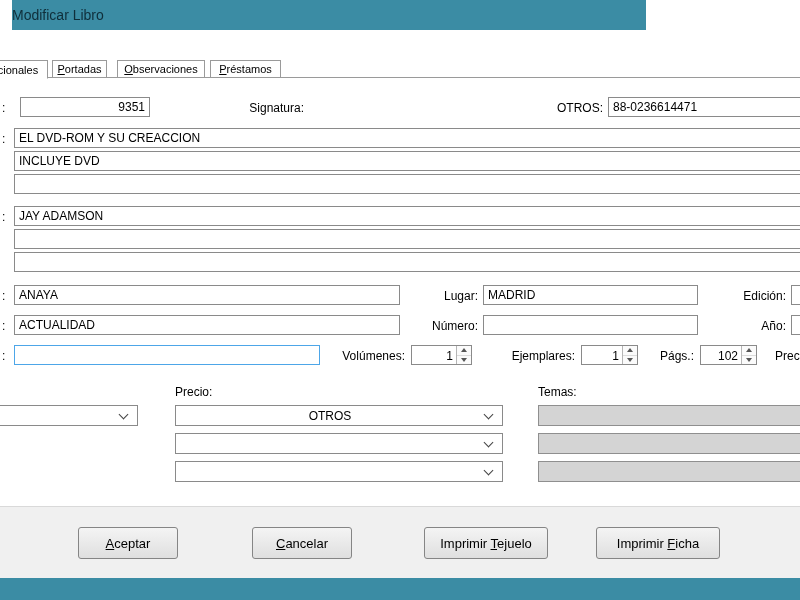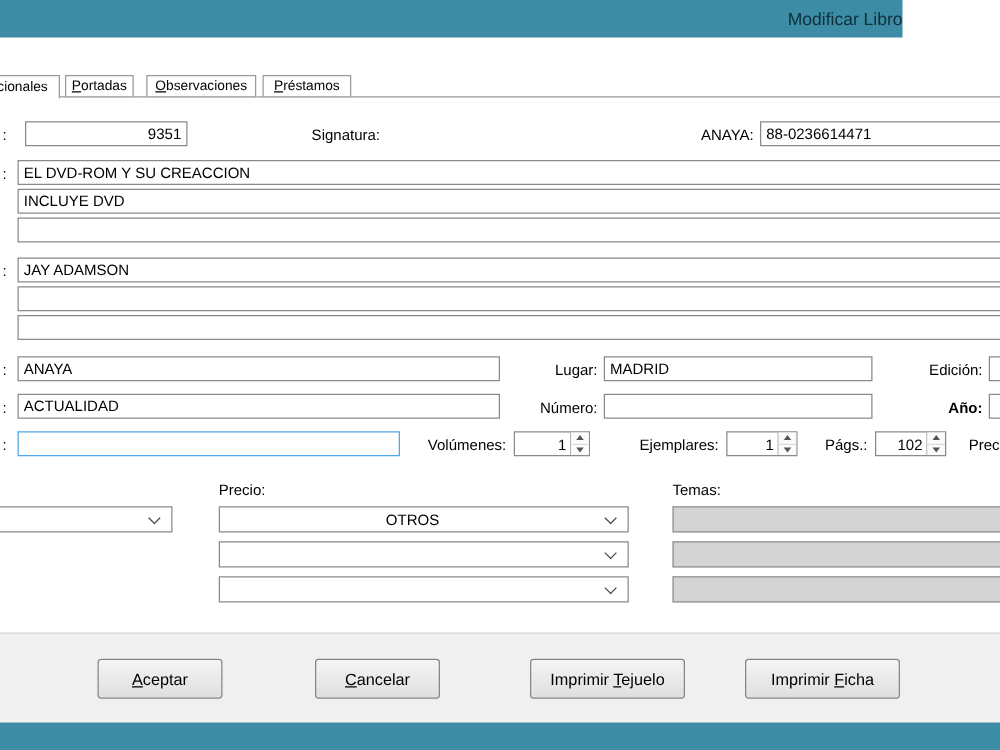--- a/index.html
+++ b/index.html
@@ -1,21 +1,21 @@
 <!DOCTYPE html>
 <html style="--titlebar: #3b8ca4; --focus_border: #4da6e8; --disabled_fill: #d4d4d4;"><head>
 <meta charset="utf-8">
 <style>
   * { margin:0; padding:0; box-sizing:border-box; }
   html,body { width:800px; height:600px; overflow:hidden; background:#fff; }
   .win { position:relative; width:800px; height:600px; background:#ffffff;
          font-family:"Liberation Sans", sans-serif; font-size:12px; color:#000; overflow:hidden; }
 
-  .titlebar { position:absolute; top:0; left:0; width:722px; height:30px;
-              background:var(--titlebar,#3b8ca4); display:flex; align-items:center; justify-content:flex-end;
+  .titlebar { position:absolute; top:0; left:12px; width:634px; height:30px;
+              background:var(--titlebar,#3b8ca4); display:flex; align-items:center; justify-content:flex-start;
               font-size:14px; color:#0f2e3a; }
   .bottombar { position:absolute; top:578px; left:0; width:800px; height:22px; background:var(--titlebar,#3b8ca4); }
   .bottom-panel { position:absolute; top:506px; left:0; width:800px; height:72px;
                   background:#f0f0f0; border-top:1px solid #d9d9d9; }
 
   .tabline { position:absolute; top:77px; left:0; width:800px; border-top:1px solid #9a9a9a; z-index:1; }
   .tab { position:absolute; top:60px; height:18px; background:#fff; border:1px solid #9a9a9a;
          font-size:11px; display:flex; align-items:center; justify-content:center; z-index:2; cursor:default; }
   .tab.active { height:19px; border-bottom:1px solid #fff; z-index:3; }
   .tab u, .btn u { text-decoration:underline; }
@@ -67,21 +67,21 @@
   <div class="tab" style="left:117px;width:88px;">
     <span><u>O</u>bservaciones</span>
   </div>
   <div class="tab" style="left:210px;width:71px;">
     <span><u>P</u>réstamos</span>
   </div>
 
   <div class="lbl" style="left:2px;top:100px;width:10px;">:</div>
   <input class="fld num" style="left: 20px; top: 97px; width: 130px;" value="9351">
   <div class="lbl r" style="left:230px;top:100px;width:74px;">Signatura:</div>
-  <div class="lbl r" style="left:553px;top:100px;width:50px;">ANAYA:</div>
+  <div class="lbl r" style="left:553px;top:100px;width:50px;">OTROS:</div>
   <input class="fld" style="left: 608px; top: 97px; width: 200px;" value="88-0236614471">
 
   <div class="lbl" style="left:2px;top:131px;width:10px;">:</div>
   <input class="fld" style="left: 14px; top: 128px; width: 794px;" value="EL DVD-ROM Y SU CREACCION">
   <input class="fld" style="left: 14px; top: 151px; width: 794px;" value="INCLUYE DVD">
   <input class="fld" style="left: 14px; top: 174px; width: 794px;" value="">
 
   <div class="lbl" style="left:2px;top:209px;width:10px;">:</div>
   <input class="fld" style="left: 14px; top: 206px; width: 794px;" value="JAY ADAMSON">
   <input class="fld" style="left: 14px; top: 229px; width: 794px;" value="">
@@ -91,21 +91,21 @@
   <input class="fld" style="left: 14px; top: 285px; width: 386px;" value="ANAYA">
   <div class="lbl r" style="left:398px;top:288px;width:80px;">Lugar:</div>
   <input class="fld" style="left: 483px; top: 285px; width: 215px;" value="MADRID">
   <div class="lbl r" style="left:698px;top:288px;width:88px;">Edición:</div>
   <input class="fld" style="left: 791px; top: 285px; width: 50px;" value="">
 
   <div class="lbl" style="left:2px;top:318px;width:10px;">:</div>
   <input class="fld" style="left: 14px; top: 315px; width: 386px;" value="ACTUALIDAD">
   <div class="lbl r" style="left:398px;top:318px;width:80px;">Número:</div>
   <input class="fld" style="left: 483px; top: 315px; width: 215px;" value="">
-  <div class="lbl r" style="left:728px;top:318px;width:58px;font-weight:bold;">Año:</div>
+  <div class="lbl r" style="left:728px;top:318px;width:58px;">Año:</div>
   <input class="fld" style="left: 791px; top: 315px; width: 50px;" value="">
 
   <div class="lbl" style="left:2px;top:348px;width:10px;">:</div>
   <input class="fld focus" style="left: 14px; top: 345px; width: 306px;" value="">
   <div class="lbl r" style="left:328px;top:348px;width:77px;">Volúmenes:</div>
   <div class="spinner" style="left:411px;top:345px;width:61px;">
     <div class="spin-val">1</div>
     <div class="spin-btns">
       <div class="spin-btn">
           <span class="tri-up"></span>

